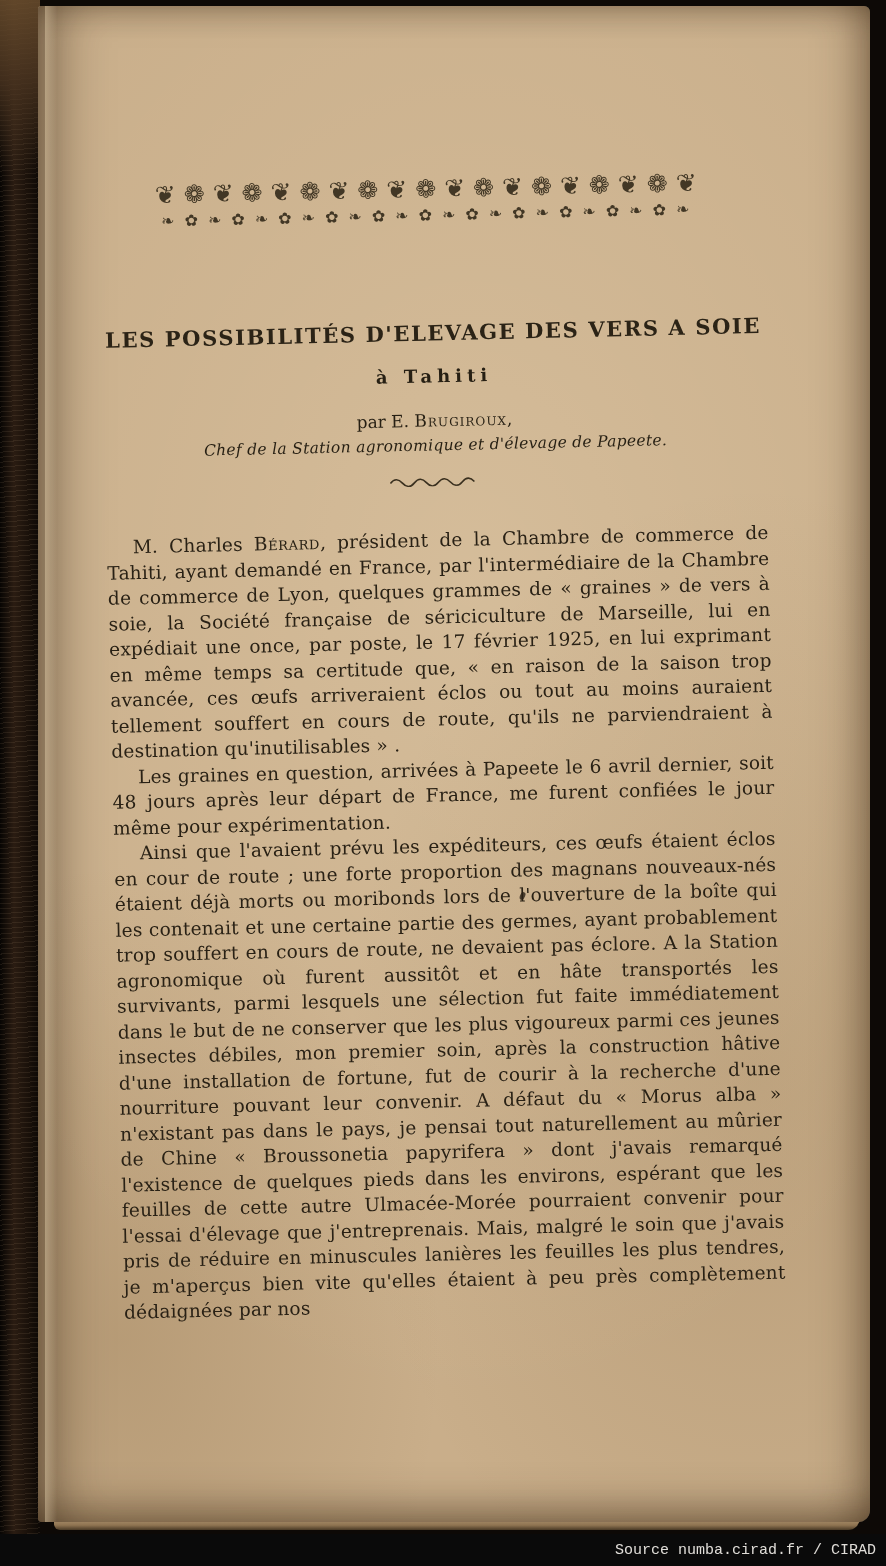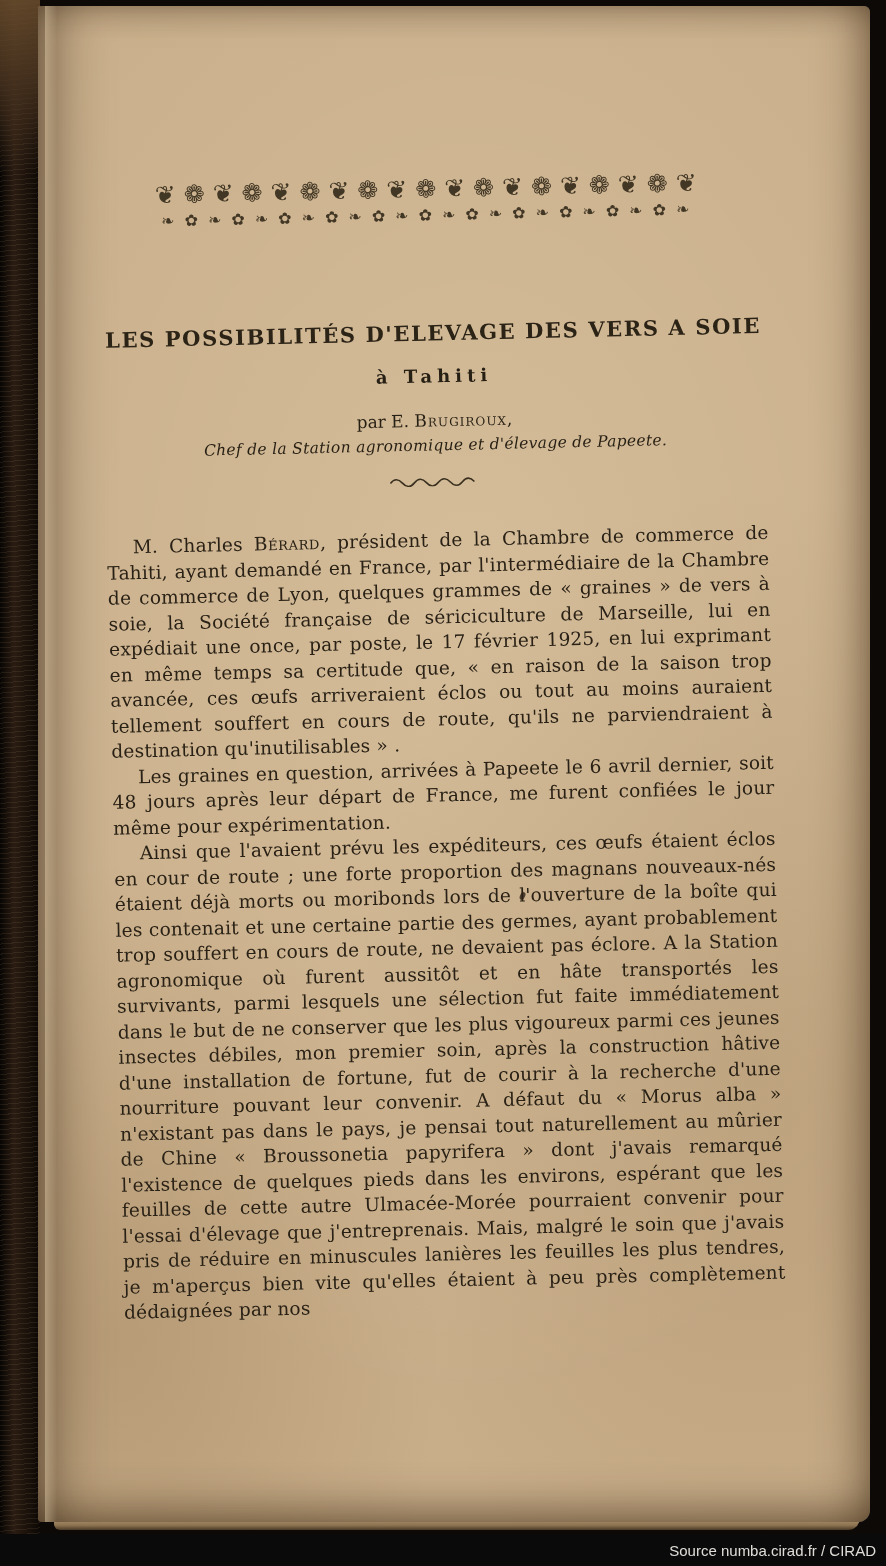--- a/index.html
+++ b/index.html
@@ -120,21 +120,21 @@
     background: #2a2115; border-radius: 55% 40% 60% 50%;
     transform: rotate(20deg); opacity: .8;
   }
 
   
   .footer {
     position: absolute; left: 0; right: 0; bottom: 0; height: 32px;
     background: #0a0a0a;
     display: flex; align-items: center; justify-content: flex-end;
     padding-right: 10px; box-sizing: border-box;
-    font-family: Liberation Sans, sans-serif;
+    font-family: Liberation Mono, monospace;
     font-size: 15px; color: #e0ddd8;
     z-index: 3;
   }
 </style>
 </head>
 <body>
 
 <div class="spine">
   <div class="spine-top"></div>
 </div>

